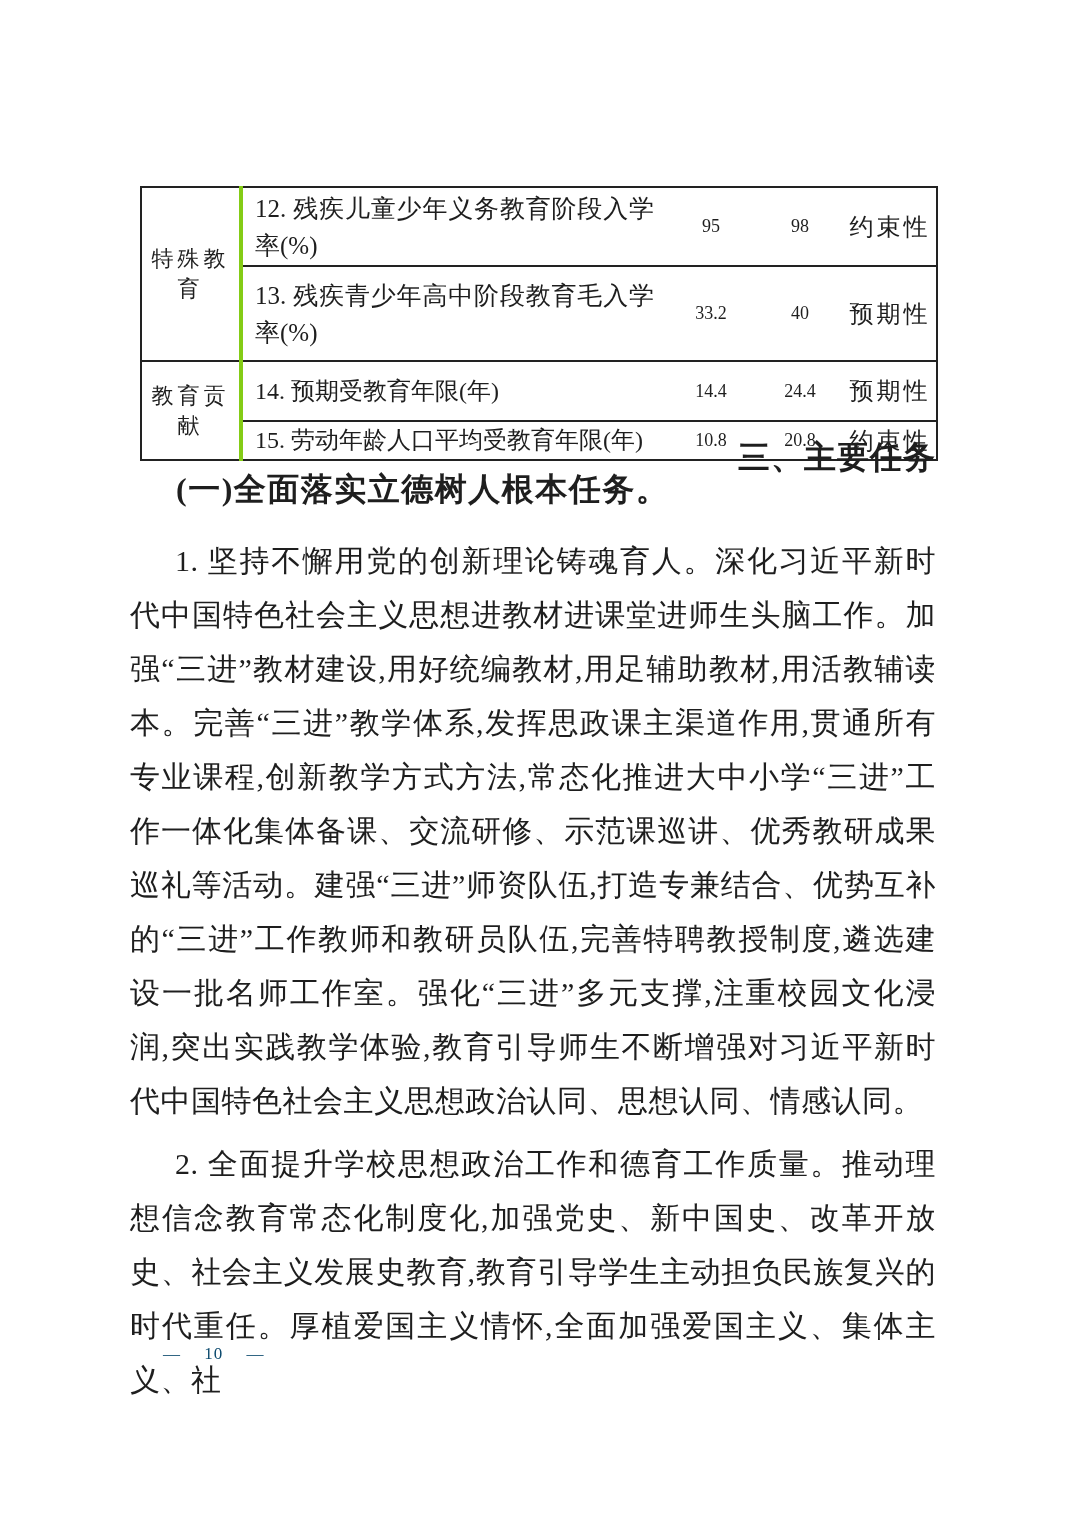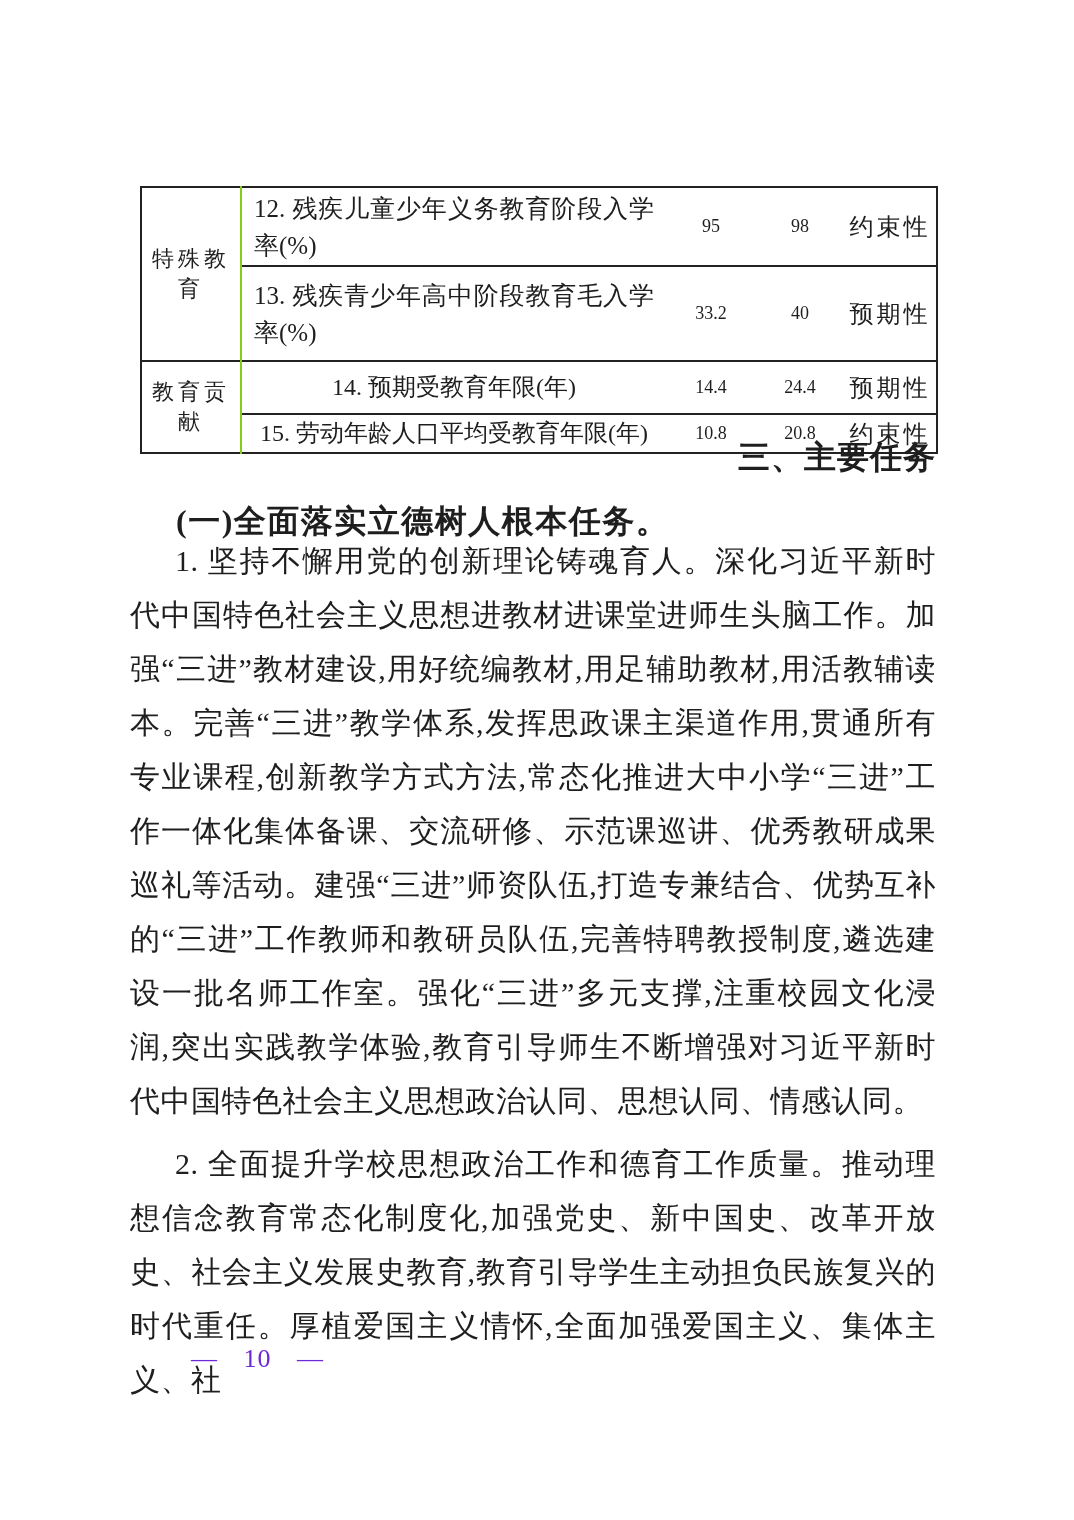--- a/index.html
+++ b/index.html
@@ -30,33 +30,33 @@
   table.indicators td {
     border-top: 2px solid #222;
     vertical-align: middle;
     overflow: visible;
   }
   table.indicators tr.first-row td { border-top: none; }
   td.cat {
     text-align: center;
     font-size: 22px;
     letter-spacing: 4px;
-    border-right: 2px solid #84cc16;
+    border-right: 4px solid #84cc16;
   }
   td.ind {
     padding: 0 12px;
     font-size: 25px;
     line-height: 37px;
     text-align: justify;
     text-justify: inter-character;
   }
   tr.short td.ind {
     font-size: 24px;
     white-space: nowrap;
-    text-align: center;
+    text-align: left;
   }
   td.val {
     text-align: center;
     font-size: 18px;
   }
   td.attr {
     text-align: center;
     font-size: 24px;
     letter-spacing: 3px;
   }
@@ -71,21 +71,21 @@
     font-weight: bold;
     font-size: 32px;
     line-height: 40px;
     text-indent: 46px;
     letter-spacing: 1px;
     text-align: right;
   }
   .h-sub {
     position: absolute;
     left: 130px;
-    top: 500px;
+    top: 468px;
     width: 806px;
     font-weight: bold;
     font-size: 32px;
     line-height: 42px;
     text-indent: 46px;
     letter-spacing: 1.5px;
   }
   .para {
     position: absolute;
     left: 130px;
@@ -98,25 +98,24 @@
     text-indent: 45px;
   }
   #para-1 { top: 534px; }
   #para-2 { top: 1137px; }
 
   
   .page-num {
     position: absolute;
     left: 163px;
     top: 1344px;
-    font-size: 26px;
-    color: #6d28d9;
+    font-size: 17px;
+    color: #0c4a6e;
     word-spacing: 18px;
     letter-spacing: 1px;
-    margin-left: 28px;
   }
 </style>
 </head>
 <body>
 
 <div class="page">
 
   <table class="indicators">
     <colgroup>
       <col style="width:100px">
@@ -132,21 +131,21 @@
         <td class="val">95</td>
         <td class="val">98</td>
         <td class="attr">约束性</td>
       </tr>
       <tr style="height:95px">
         <td class="ind">13. 残疾青少年高中阶段教育毛入学率(%)</td>
         <td class="val">33.2</td>
         <td class="val">40</td>
         <td class="attr">预期性</td>
       </tr>
-      <tr class="short" style="height:53px">
+      <tr class="short" style="height:60px">
         <td class="cat" rowspan="2">教育贡献</td>
         <td class="ind">14. 预期受教育年限(年)</td>
         <td class="val">14.4</td>
         <td class="val">24.4</td>
         <td class="attr">预期性</td>
       </tr>
       <tr class="short" style="height:35px">
         <td class="ind">15. 劳动年龄人口平均受教育年限(年)</td>
         <td class="val">10.8</td>
         <td class="val">20.8</td>

